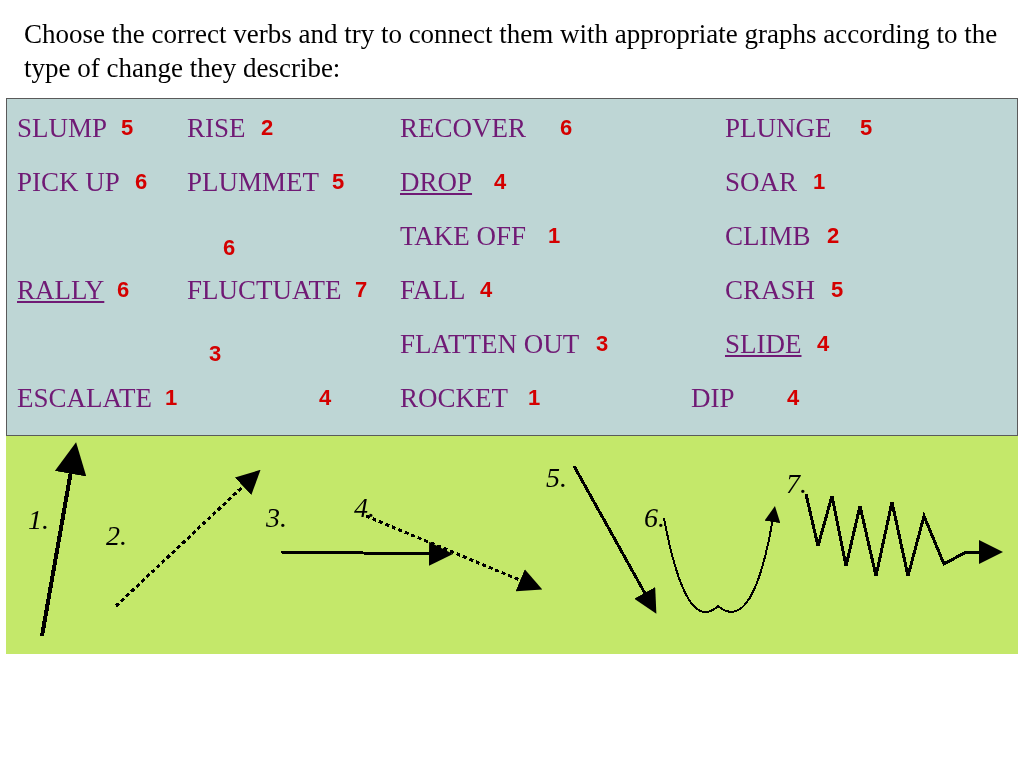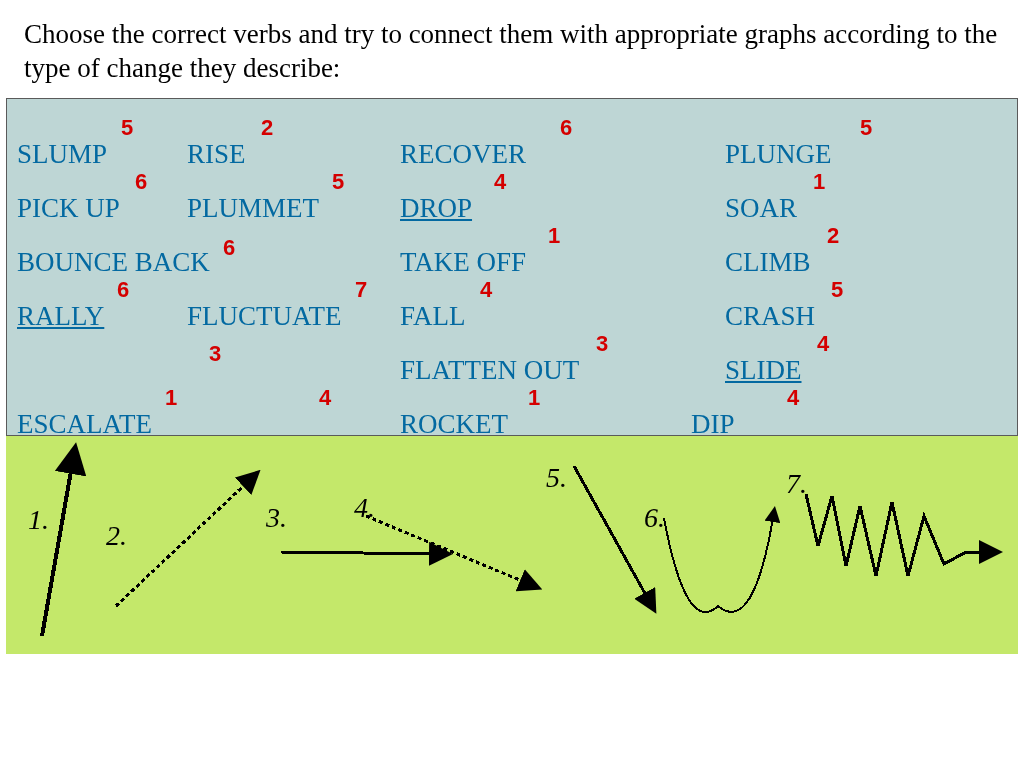--- a/index.html
+++ b/index.html
@@ -21,23 +21,22 @@
     position: relative;
     margin: 0 6px;
     height: 336px;
     background: #bed6d5;
     border: 1px solid #5a5a5a;
   }
   .verb {
     position: absolute;
     font-family: "Times New Roman", Times, serif;
     font-size: 27px;
-    color: #0369a1;
+    color: #701a75;
     white-space: nowrap;
-    margin-top: 26px;
   }
   .answer {
     position: absolute;
     font-family: Arial, Helvetica, sans-serif;
     font-size: 22px;
     font-weight: bold;
     color: #d40000;
     transform: translateY(2px);
   }
   .graphs {
@@ -76,21 +75,20 @@
     <span class="verb" style="left: 718px; top: 14px;">PLUNGE</span>
     <span class="answer" style="left: 853px; top: 14px;">5</span>
     <span class="verb" style="left: 10px; top: 68px;">PICK UP</span>
     <span class="answer" style="left: 128px; top: 68px;">6</span>
     <span class="verb" style="left: 180px; top: 68px;">PLUMMET</span>
     <span class="answer" style="left: 325px; top: 68px;">5</span>
     <span class="verb" style="left: 393px; top: 68px; text-decoration: underline;">DROP</span>
     <span class="answer" style="left: 487px; top: 68px;">4</span>
     <span class="verb" style="left: 718px; top: 68px;">SOAR</span>
     <span class="answer" style="left: 806px; top: 68px;">1</span>
-    <span class="verb" style="left: 10px; top: 122px;">BOUNCE BACK</span>
     <span class="answer" style="left: 216px; top: 134px;">6</span>
     <span class="verb" style="left: 393px; top: 122px;">TAKE OFF</span>
     <span class="answer" style="left: 541px; top: 122px;">1</span>
     <span class="verb" style="left: 718px; top: 122px;">CLIMB</span>
     <span class="answer" style="left: 820px; top: 122px;">2</span>
     <span class="verb" style="left: 10px; top: 176px; text-decoration: underline;">RALLY</span>
     <span class="answer" style="left: 110px; top: 176px;">6</span>
     <span class="verb" style="left: 180px; top: 176px;">FLUCTUATE</span>
     <span class="answer" style="left: 348px; top: 176px;">7</span>
     <span class="verb" style="left: 393px; top: 176px;">FALL</span>

